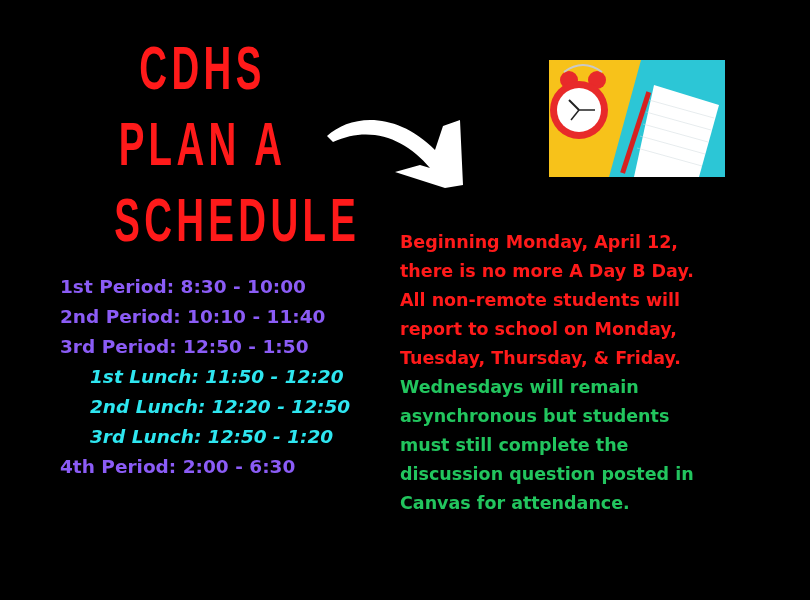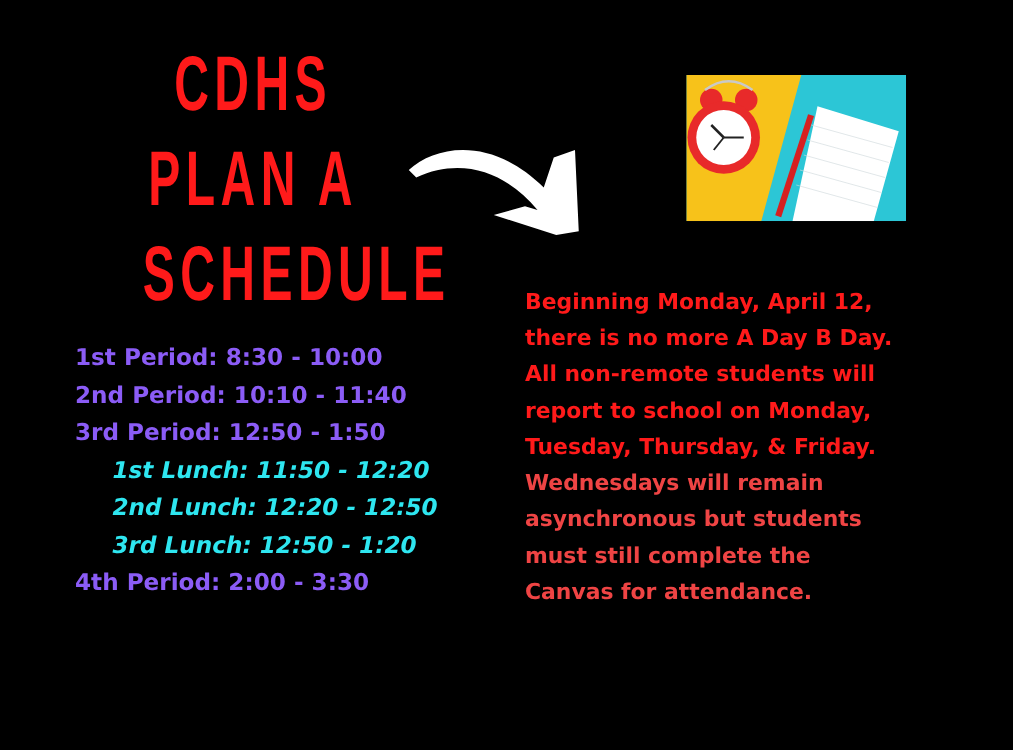--- a/index.html
+++ b/index.html
@@ -17,26 +17,26 @@
   }
   .title .line { display: block; white-space: nowrap; }
   .schedule {
     position: absolute; left: 60px; top: 272px;
     font-weight: bold; font-size: 18.5px; line-height: 30px;
   }
   .schedule .row { white-space: nowrap; display: block; }
   .period { color: #8b5cf6; }
   .lunch { color: #2ee6f0; font-style: italic; padding-left: 30px; }
   .notice {
-    position: absolute; left: 420px; top: 228px; width: 340px;
+    position: absolute; left: 400px; top: 228px; width: 340px;
     font-weight: bold; font-size: 17.5px; line-height: 29px;
   }
   .notice .row { white-space: nowrap; display: block; }
   .red { color: #ff1a1a; }
-  .white { color: #ef4444; }
+  .white { color: #22c55e; }
   .photo {
     position: absolute; left: 549px; top: 60px; width: 176px; height: 117px; overflow: hidden;
   }
   .arrow { position: absolute; left: 325px; top: 110px; width: 145px; height: 80px; }
 </style>
 </head>
 <body>
 
 <div class="title">
   <span class="line">CDHS</span>
@@ -72,26 +72,27 @@
   </svg>
 </div>
 
 <div class="schedule">
   <span class="row period">1st Period: 8:30 - 10:00</span>
   <span class="row period">2nd Period: 10:10 - 11:40</span>
   <span class="row period">3rd Period: 12:50 - 1:50</span>
   <span class="row lunch">1st Lunch: 11:50 - 12:20</span>
   <span class="row lunch">2nd Lunch: 12:20 - 12:50</span>
   <span class="row lunch">3rd Lunch: 12:50 - 1:20</span>
-  <span class="row period">4th Period: 2:00 - 3:30</span>
+  <span class="row period">4th Period: 2:00 - 6:30</span>
 </div>
 
 <div class="notice">
   <span class="row red">Beginning Monday, April 12,</span>
   <span class="row red">there is no more A Day B Day.</span>
   <span class="row red">All non-remote students will</span>
   <span class="row red">report to school on Monday,</span>
   <span class="row red">Tuesday, Thursday, &amp; Friday.</span>
   <span class="row white">Wednesdays will remain</span>
   <span class="row white">asynchronous but students</span>
   <span class="row white">must still complete the</span>
+  <span class="row white">discussion question posted in</span>
   <span class="row white">Canvas for attendance.</span>
 </div>
 
 </body></html>

